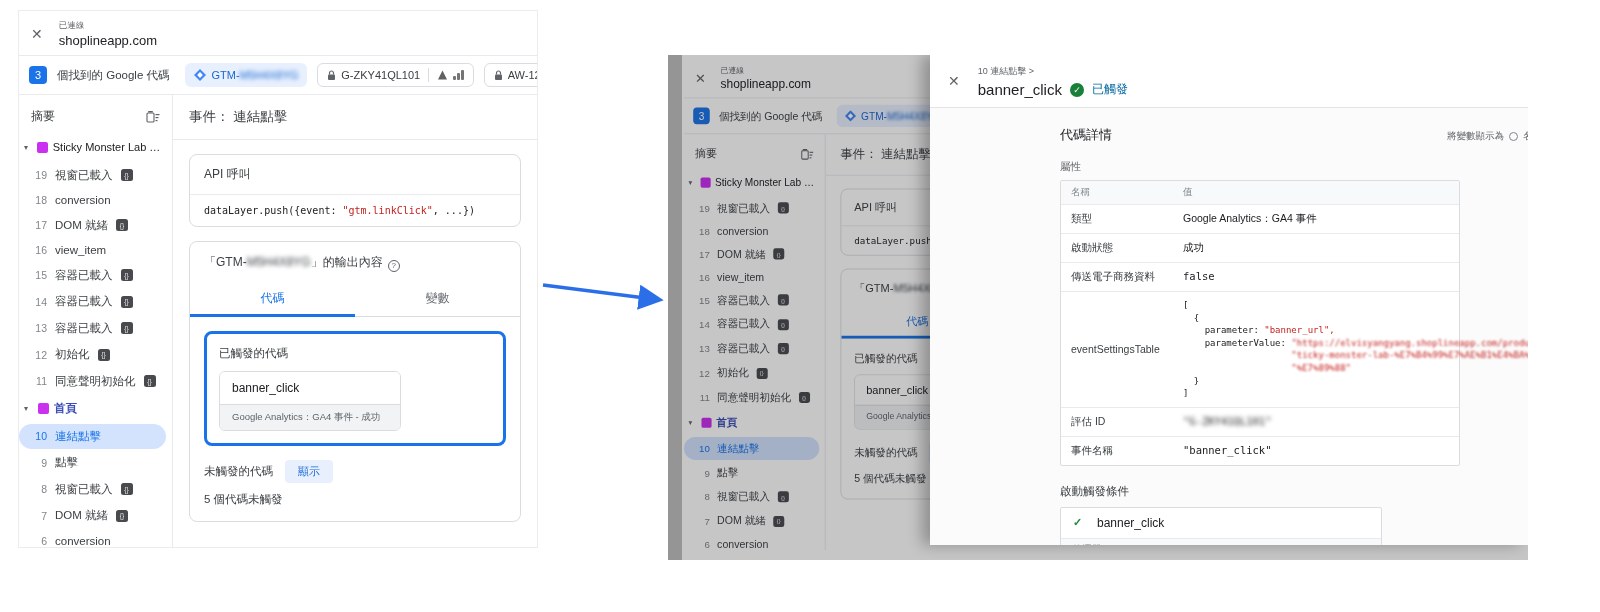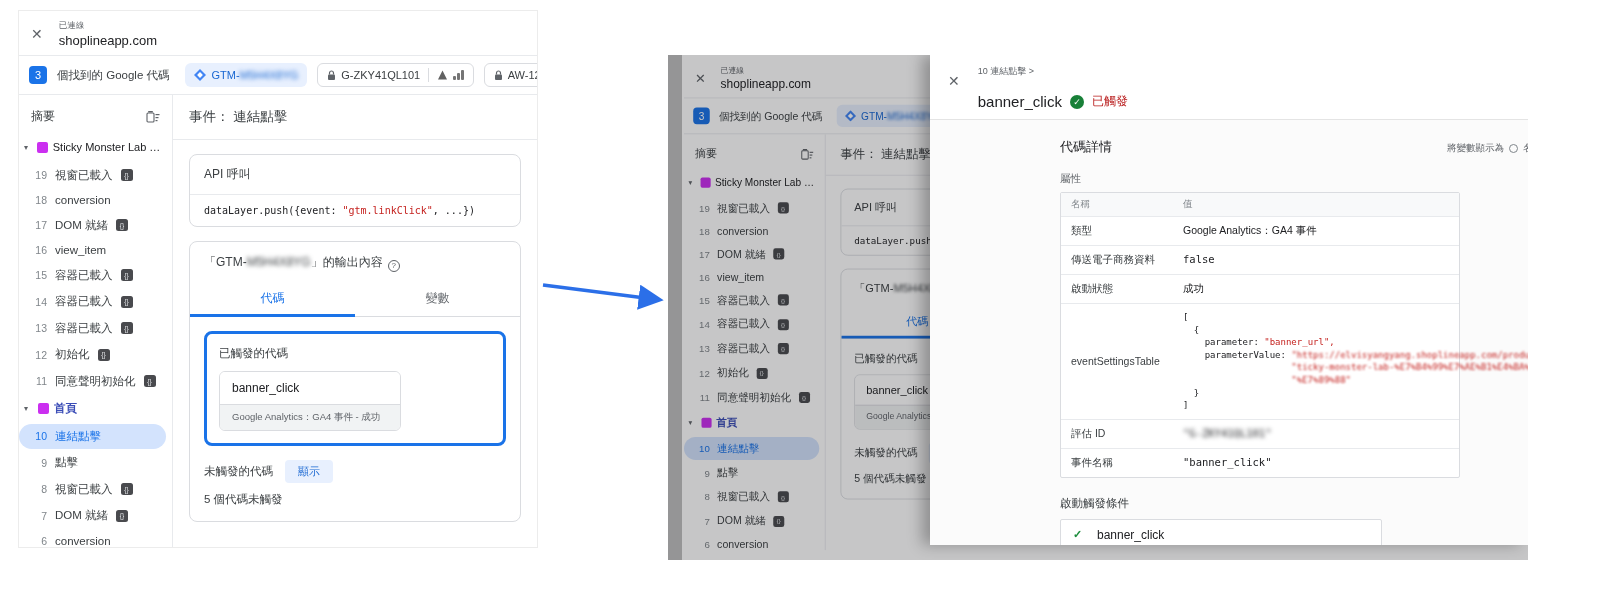--- a/index.html
+++ b/index.html
@@ -90,26 +90,26 @@
   .replica-wrap .shot-inner { border:none; }
   .replica-wrap .fired-box { border:none; padding:0; }
   .edge-strip { position:absolute; left:0; top:0; bottom:0; width:14px; background:rgba(20,20,25,0.28); z-index:3; }
   .scrim { position:absolute; inset:0; background:rgba(15,16,20,0.24); z-index:2; }
 
   .panel { position:absolute; left:262px; top:0; right:0; bottom:15px; background:#fbfbfb;
            box-shadow:-8px 0 14px rgba(0,0,0,0.28); z-index:4; overflow:hidden; }
   .panel-header { background:#fff; border-bottom:1px solid #e4e4e4; padding:10px 18px 9px 18px;
                   display:flex; gap:18px; align-items:flex-start; }
   .panel-header .close-x { margin-top:9px; }
-  .crumb { font-size:9px; color:#5f6368; margin-bottom:15px; }
+  .crumb { font-size:9px; color:#5f6368; margin-bottom:3px; }
   .panel-title-row { display:flex; align-items:center; gap:8px; }
   .panel-title { font-size:15px; color:#202124; }
   .check-circ { width:14px; height:14px; border-radius:50%; background:#188038; color:#fff;
                 font-size:9px; display:inline-flex; align-items:center; justify-content:center; }
-  .fired-status { font-size:12px; color:#b91c1c; }
+  .fired-status { font-size:12px; color:#0369a1; }
 
   .panel-body { position:relative; padding:18px 0 0 130px; }
   .display-as { position:absolute; top:22px; right:-14px; display:flex; align-items:center; gap:5px;
                 font-size:9.5px; color:#5f6368; white-space:nowrap; }
   .radio { width:9px; height:9px; border:1.2px solid #80868b; border-radius:50%; display:inline-block; }
   .details-h { font-size:13px; color:#202124; margin-bottom:16px; }
   .sec-label { font-size:10.5px; color:#5f6368; margin-bottom:6px; }
 
   .prop-table { width:400px; border:1px solid #dadce0; border-radius:2px; background:#fff; }
   .prop-row { display:flex; border-top:1px solid #e8eaed; }
@@ -529,26 +529,26 @@
       <div class="prop-table">
         <div class="prop-row hdr">
           <div class="prop-name">名稱</div>
           <div class="prop-val">值</div>
         </div>
         <div class="prop-row">
           <div class="prop-name">類型</div>
           <div class="prop-val">Google Analytics：GA4 事件</div>
         </div>
         <div class="prop-row">
+          <div class="prop-name">啟動狀態</div>
+          <div class="prop-val">成功</div>
+        </div>
+        <div class="prop-row">
           <div class="prop-name">傳送電子商務資料</div>
           <div class="prop-val mono purple">false</div>
-        </div>
-        <div class="prop-row">
-          <div class="prop-name">啟動狀態</div>
-          <div class="prop-val">成功</div>
         </div>
         <div class="prop-row est-row">
           <div class="prop-name">eventSettingsTable</div>
           <div class="prop-val">
             <div class="est"><div>[</div><div>  {</div><div><span>    parameter: </span><span class="red">"banner_url",</span></div><div><span>    parameterValue: </span><span class="red blur1">"https://elvisyangyang.shoplineapp.com/products/s" +</span></div><div><span class="red blur1">                    "ticky-monster-lab-%E7%B4%99%E7%AE%B1%E4%BA%BA" +</span></div><div><span class="red blur1">                    "%E7%89%88"</span></div><div>  }</div><div>]</div></div>
           </div>
         </div>
         <div class="prop-row">
           <div class="prop-name">評估 ID</div>
           <div class="prop-val mono red blur2">"G-ZKY41QL101"</div>

